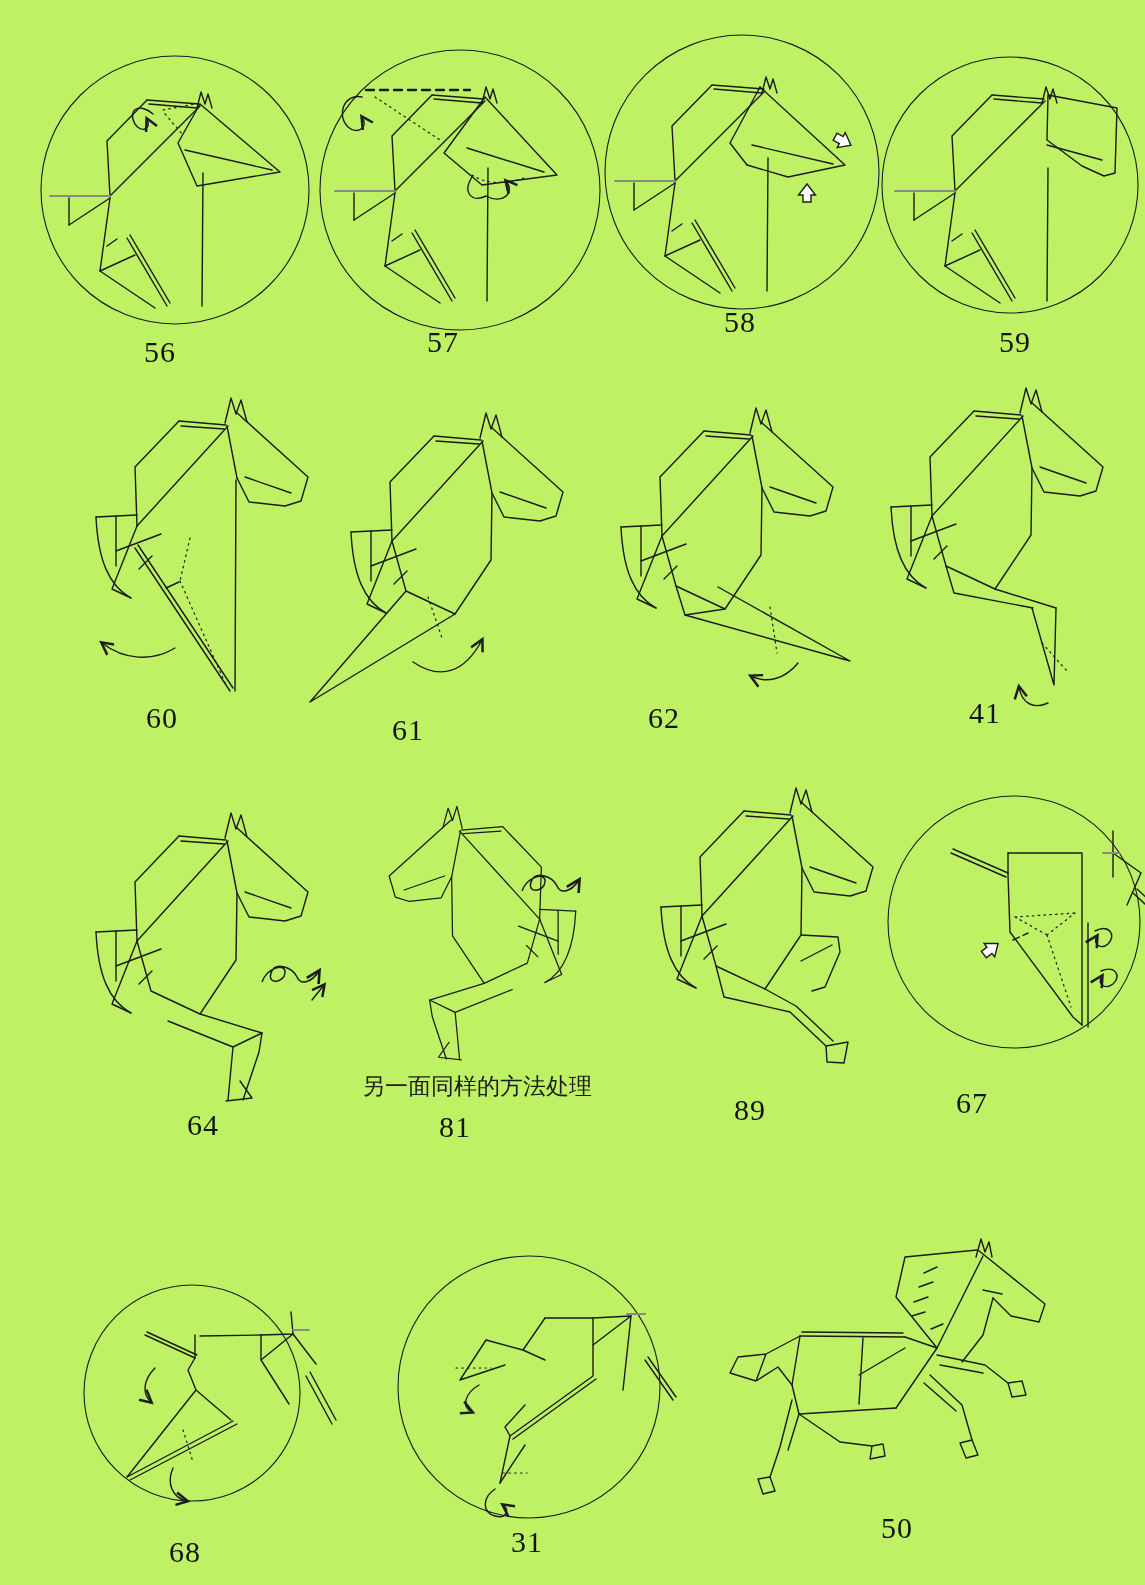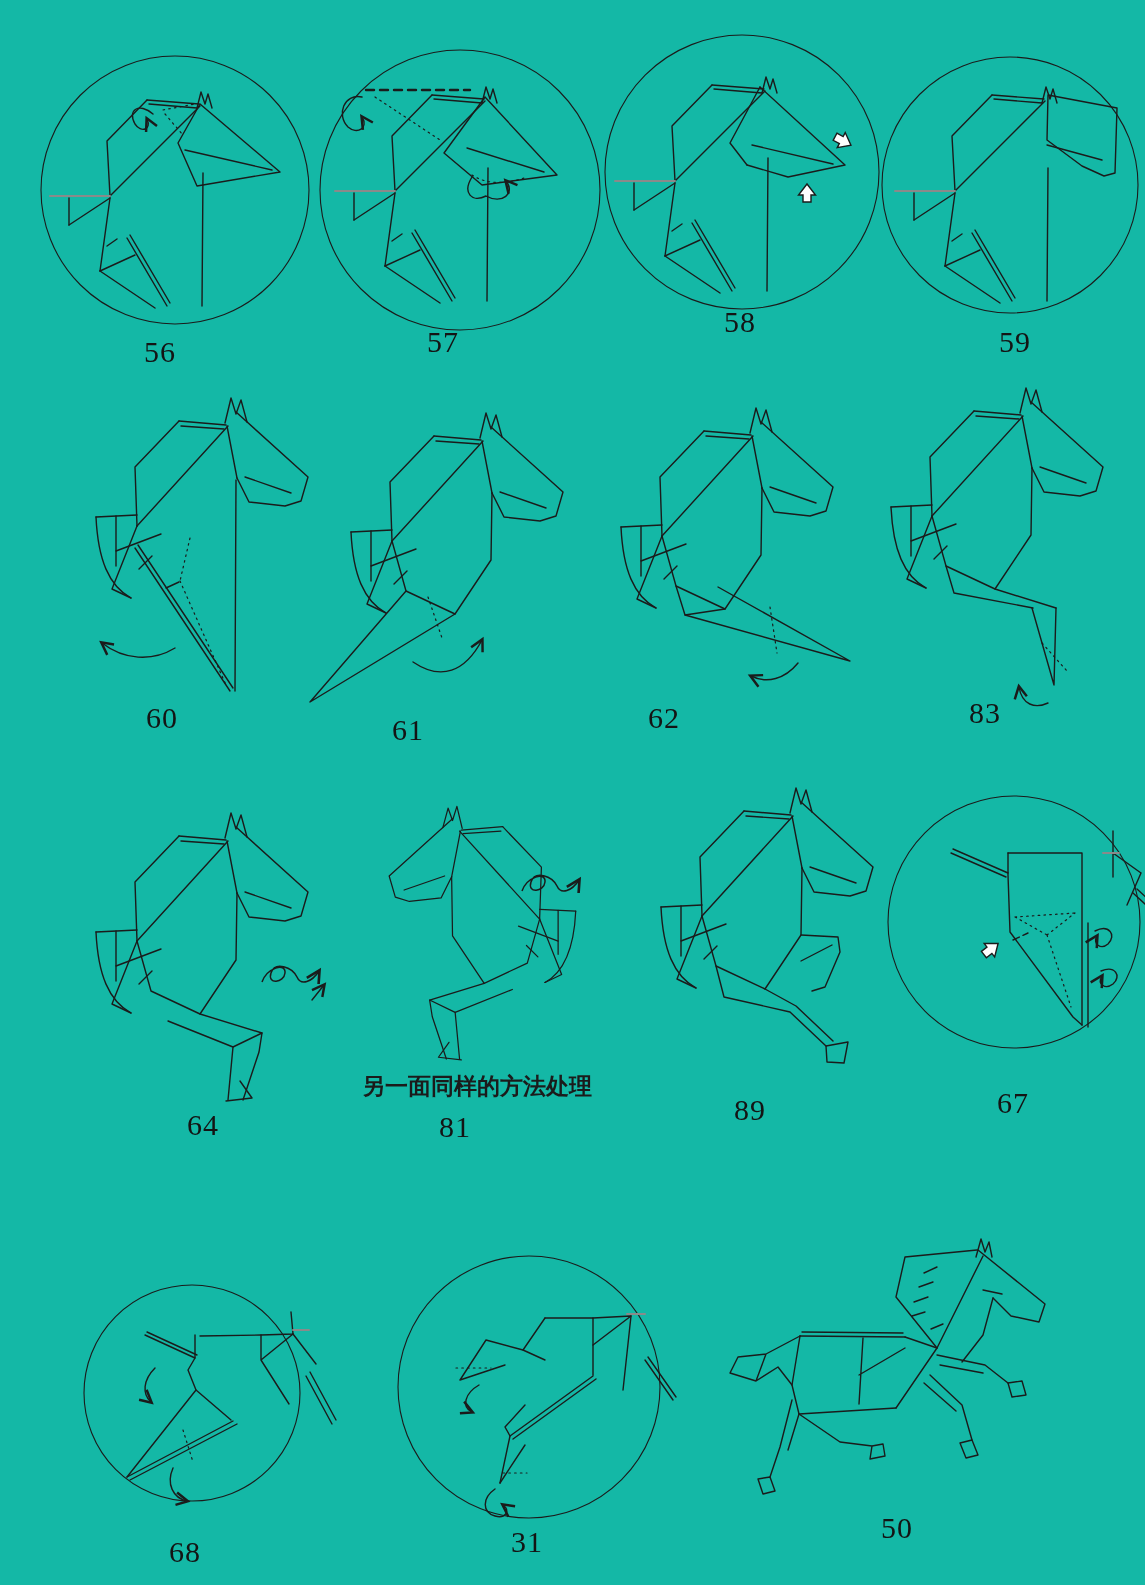--- a/index.html
+++ b/index.html
@@ -1,28 +1,28 @@
 <!DOCTYPE html>
 <html><head>
 <meta charset="utf-8">
 <style>
   html,body{margin:0;padding:0;background:#fff;}
-  #page{position:relative;width:1145px;height:1585px;background:#14b8a6;overflow:hidden;
+  #page{position:relative;width:1145px;height:1585px;background:#bef264;overflow:hidden;
         font-family:"Liberation Serif","DejaVu Serif",serif;}
   svg.fig{position:absolute;overflow:visible;}
   svg.fig *{vector-effect:none;}
   .ink{stroke:#1b1b1b;stroke-width:1.4;fill:none;stroke-linecap:round;stroke-linejoin:round;}
   .thin{stroke-width:1.1;}
   .gray{stroke:#8a8a8a;stroke-width:2;}
   .dot{stroke-dasharray:1.6 4.2;stroke-width:1.2;}
   .dash{stroke-dasharray:8 6;stroke-width:2.4;}
   .lbl{position:absolute;transform:translate(-50%,-50%);font-size:30px;color:#141414;
        letter-spacing:1px;white-space:nowrap;}
   .cap{position:absolute;transform:translate(-50%,-50%);font-size:23px;color:#1b1b1b;
-       font-family:"Liberation Serif","DejaVu Serif",serif;white-space:nowrap;font-weight:bold;}
+       font-family:"Liberation Serif","DejaVu Serif",serif;white-space:nowrap;}
 </style>
 </head>
 <body>
 
 <div id="page">
 
   <svg width="0" height="0" style="position:absolute" aria-hidden="true">
     <defs>
       <marker id="arr" markerWidth="14" markerHeight="14" refX="8" refY="5" orient="auto" viewBox="0 0 12 10">
         <path d="M1,1.2 L8.6,5 L1.6,8.8" fill="none" stroke="#1b1b1b" stroke-width="1.5"></path>
@@ -281,24 +281,24 @@
     </g>
   </svg>
 
   <div class="lbl" style="left:160px;top:352px">56</div>
   <div class="lbl" style="left:443px;top:342px">57</div>
   <div class="lbl" style="left:740px;top:322px">58</div>
   <div class="lbl" style="left:1015px;top:342px">59</div>
   <div class="lbl" style="left:162px;top:718px">60</div>
   <div class="lbl" style="left:408px;top:730px">61</div>
   <div class="lbl" style="left:664px;top:718px">62</div>
-  <div class="lbl" style="left:985px;top:713px">83</div>
+  <div class="lbl" style="left:985px;top:713px">41</div>
   <div class="lbl" style="left:203px;top:1125px">64</div>
   <div class="lbl" style="left:455px;top:1127px">81</div>
   <div class="lbl" style="left:750px;top:1110px">89</div>
-  <div class="lbl" style="left:1013px;top:1103px">67</div>
+  <div class="lbl" style="left:972px;top:1103px">67</div>
   <div class="lbl" style="left:185px;top:1552px">68</div>
   <div class="lbl" style="left:527px;top:1542px">31</div>
   <div class="lbl" style="left:897px;top:1528px">50</div>
 
   <div class="cap" style="left:477px;top:1086px">另一面同样的方法处理</div>
 
 </div>
 
 </body></html>

